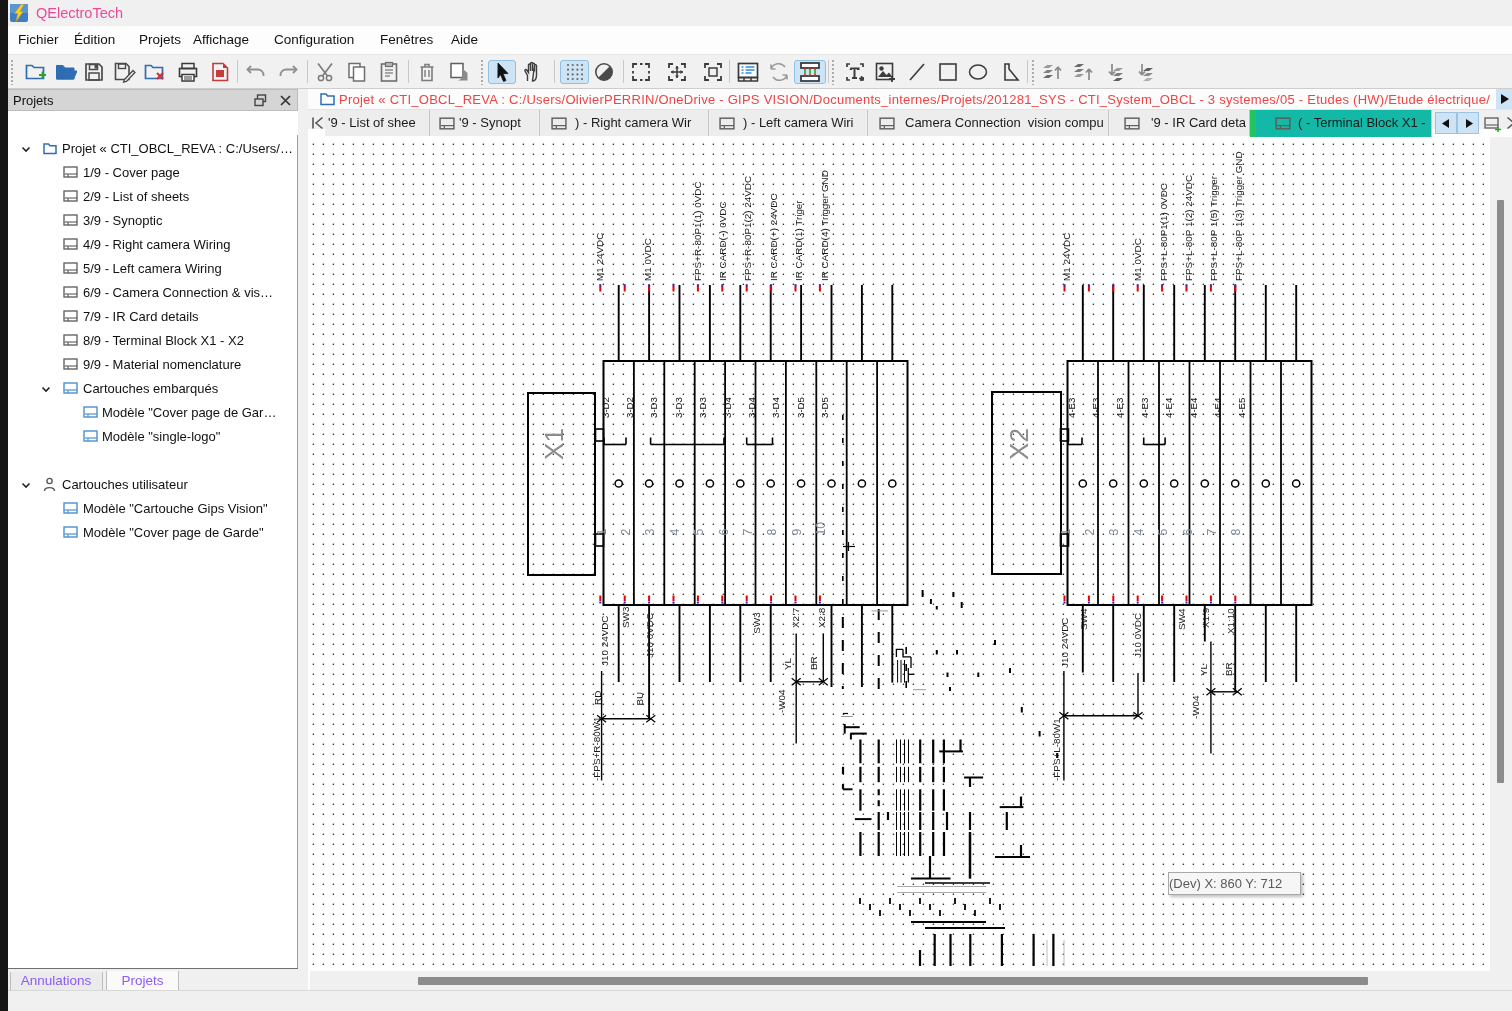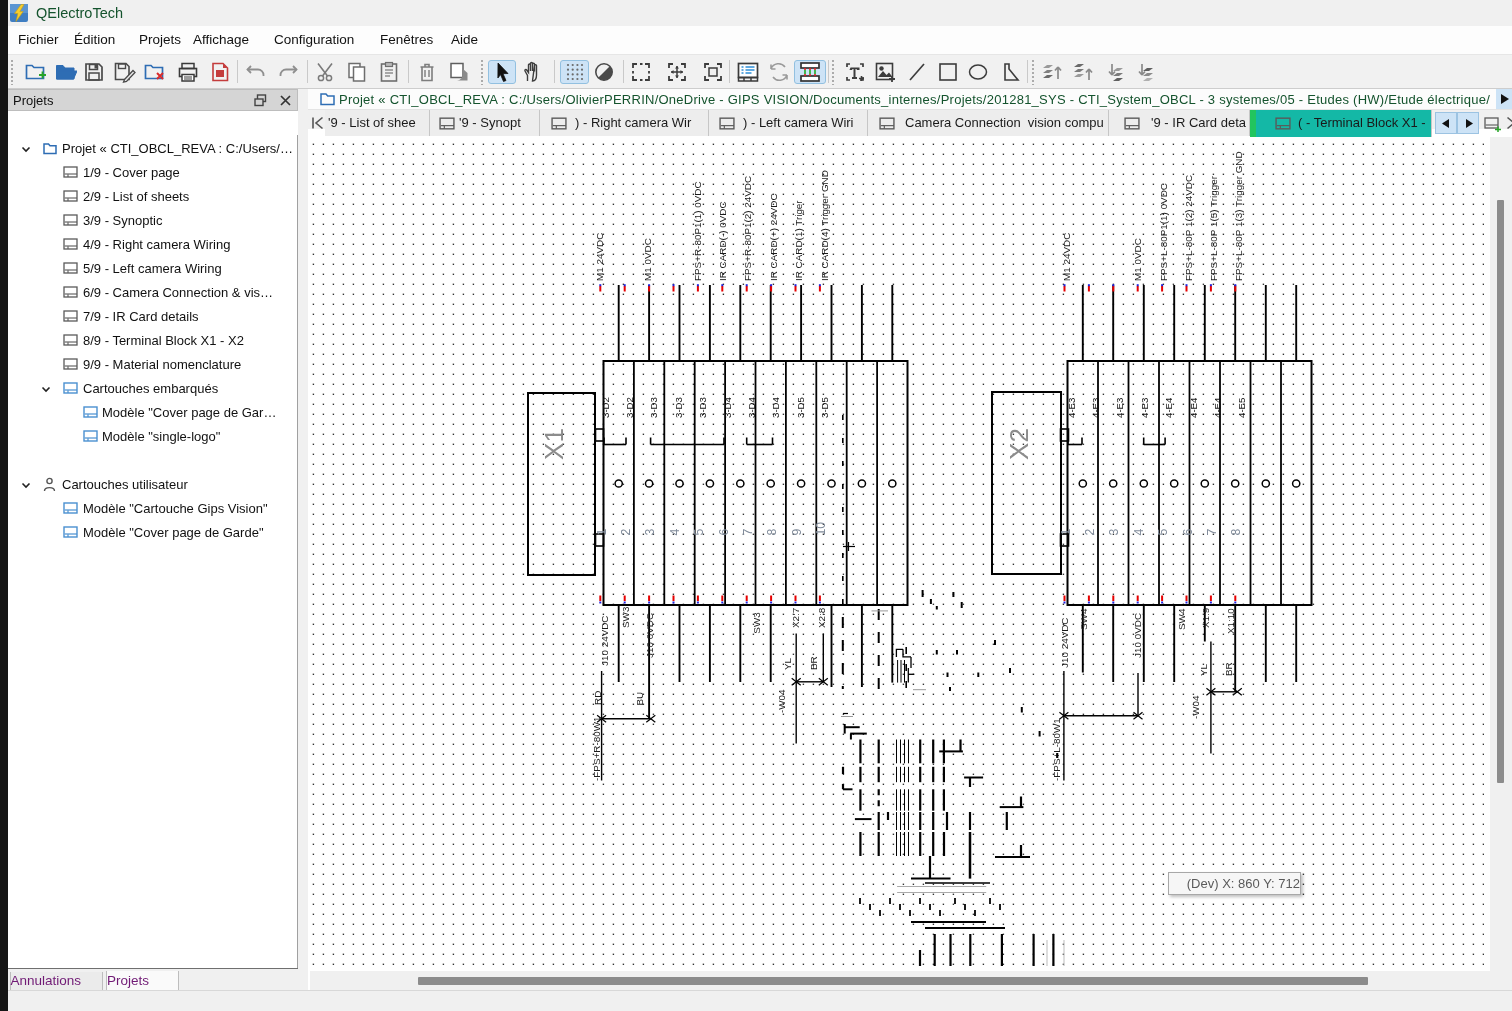--- a/index.html
+++ b/index.html
@@ -1,17 +1,17 @@
 <!DOCTYPE html>
 <html><head><meta charset="utf-8"><style>
 *{margin:0;padding:0;box-sizing:border-box}
 html,body{width:1512px;height:1011px;overflow:hidden;font-family:"Liberation Sans",sans-serif;background:#fff}
 .abs{position:absolute}
 #titlebar{left:0;top:0;width:1512px;height:26px;background:#f0f0f0}
-#apptitle{left:36px;top:4.5px;font-size:14.5px;color:#14532d}
+#apptitle{left:36px;top:4.5px;font-size:14.5px;color:#ec4899}
 #appicon{left:10px;top:4px;width:18px;height:18px}
 #menubar{left:0;top:26px;width:1512px;height:28px;background:#fdfdfd}
 .mi{position:absolute;top:6px;font-size:13.5px;color:#111}
 #toolbar{left:0;top:54px;width:1512px;height:35px;background:#f1f1f1;border-top:1px solid #e6e6e6;border-bottom:1px solid #cdcdcd}
 .tsep{position:absolute;top:5px;width:1px;height:23px;background:#c9c9c9}
 .thandle{position:absolute;top:4px;width:4px;height:26px;background-image:radial-gradient(circle,#ababab 1px,transparent 1.2px);background-size:4px 4px}
 .tico{position:absolute;top:5px;width:24px;height:24px}
 .ticoblue{background:#cde3f6;border:1px solid #92c0e0;border-radius:3px}
 #blackstrip{left:0;top:0;width:8px;height:1011px;background:#151515;z-index:50}
 #panel{left:8px;top:89px;width:290px;height:879px;background:#fff}
@@ -20,35 +20,35 @@
 #pfloat{left:246px;top:4px;width:13px;height:13px}
 #pclose{left:271px;top:4px;width:13px;height:13px}
 #pfilter{left:0;top:21.5px;width:290px;height:24.5px;background:#fff;border-bottom:1px solid #8a8a8a}
 #pfiltertxt{left:4px;top:4px;font-size:13.5px;color:#9c9c9c}
 #ptree{left:0;top:46px;width:290px;height:833px;background:#fff;border-right:1px solid #a0a0a0;overflow:hidden}
 .trow{position:absolute;left:0;width:290px;height:24px;font-size:13px;color:#111;white-space:nowrap}
 .trow span{position:absolute;top:4px}
 .tsel{background:#cdcdcd}
 .tico2{position:absolute;top:5px}
 #tabs1{left:308px;top:89px;width:1204px;height:21px;background:#fcfcfc;border-bottom:1px solid #e4e4e4}
-#tabs1 .txt{position:absolute;left:31px;top:3px;font-size:13px;letter-spacing:0.25px;color:#14532d;width:1155px;overflow:hidden;white-space:nowrap}
+#tabs1 .txt{position:absolute;left:31px;top:3px;font-size:13px;letter-spacing:0.25px;color:#ef4444;width:1155px;overflow:hidden;white-space:nowrap}
 #tabs2{left:308px;top:110px;width:1204px;height:19px;background:#f0f0f0}
 .stab{position:absolute;top:0;height:26px;background:#ededed;border-right:1px solid #c6c6c6;overflow:hidden}
 .stab .txt{position:absolute;top:5px;font-size:13px;color:#1a1a1a;white-space:nowrap}
 .stabact{background:#14b8a6;border-left:6px solid #22c55e;height:27px}
 #canvas{left:310px;top:137px;width:1180px;height:834px;background:#fff}
 #vsb{left:1490px;top:137px;width:22px;height:834px;background:#f0f0f0}
 #vthumb{left:7px;top:63px;width:6.5px;height:583px;background:#8c8c8c;border-radius:1px}
 #hsb{left:310px;top:971px;width:1202px;height:19px;background:#f0f0f0}
 #hthumb{left:108px;top:6px;width:950px;height:8px;background:#8c8c8c;border-radius:1px}
 #statusbar{left:8px;top:990px;width:1504px;height:21px;background:#f0f0f0;border-top:1px solid #d8d8d8}
 #btabs{left:8px;top:967.5px;width:290px;height:24px;background:#f0f0f0;border-top:1.5px solid #6f6f6f}
-.btab{position:absolute;font-size:13px;color:#701a75;text-align:left}
+.btab{position:absolute;font-size:13px;color:#8b5cf6;text-align:center}
 #tooltip{left:1168px;top:872px;width:133px;height:23px;background:#f6f6f6;border:1px solid #a8a8a8;box-shadow:2px 2px 3px rgba(0,0,0,0.25);z-index:40}
-#tooltip div{margin-top:3px;text-align:right;font-size:13px;color:#5a5a5a}
+#tooltip div{margin-top:3px;text-align:left;font-size:13px;color:#5a5a5a}
 </style></head><body>
 <div id="titlebar" class="abs"></div>
 <svg id="appicon" class="abs" viewBox="0 0 18 18">
     <rect x="0" y="0" width="18" height="18" rx="2" fill="#3f7ec2"></rect>
     <rect x="0" y="0" width="18" height="9" fill="#5b95d2"></rect>
     <path d="M11 0.5 4.5 9.5 7.8 9.5 6 17.5 13.2 7.6 9.9 7.6 14 0.5 Z" fill="#f7ce2e" stroke="#caa012" stroke-width="0.6"></path>
   </svg>
 <div id="apptitle" class="abs">QElectroTech</div>
 <div id="menubar" class="abs">
 <span class="mi" style="left:18px">Fichier</span>

